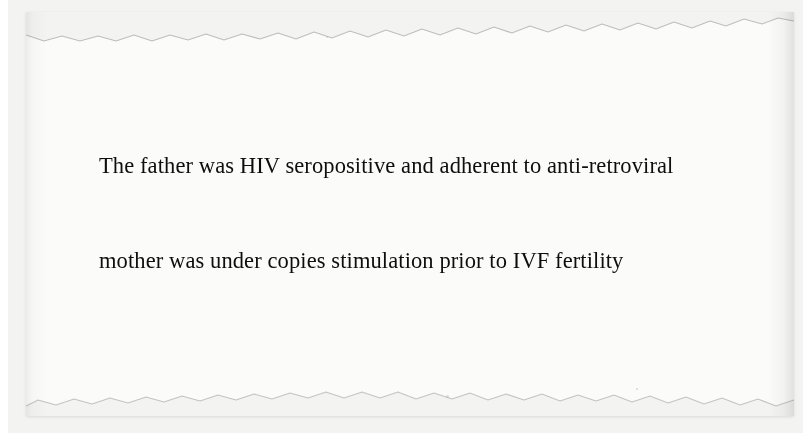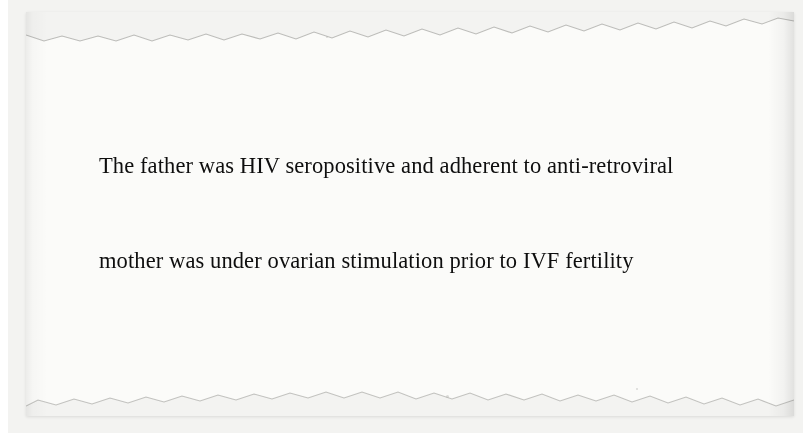--- a/index.html
+++ b/index.html
@@ -112,21 +112,21 @@
 
     <div class="edge-right"></div>
     <div class="edge-left"></div>
 
     <div class="speckle" style="left:420px; top:383px; width:3px; height:3px;"></div>
     <div class="speckle" style="left:300px; top:24px; width:2px; height:2px;"></div>
     <div class="speckle" style="left:610px; top:376px; width:2px; height:2px;"></div>
 
     <div class="text-block">
       <span class="line">The father was HIV seropositive and adherent to anti-retroviral</span>
-      <span class="line">mother was under ovarian stimulation prior to IVF fertility</span>
+      <span class="line">mother was under copies stimulation prior to IVF fertility</span>
       
       
       
       
       
     </div>
 
   </div>
 </div>
 

